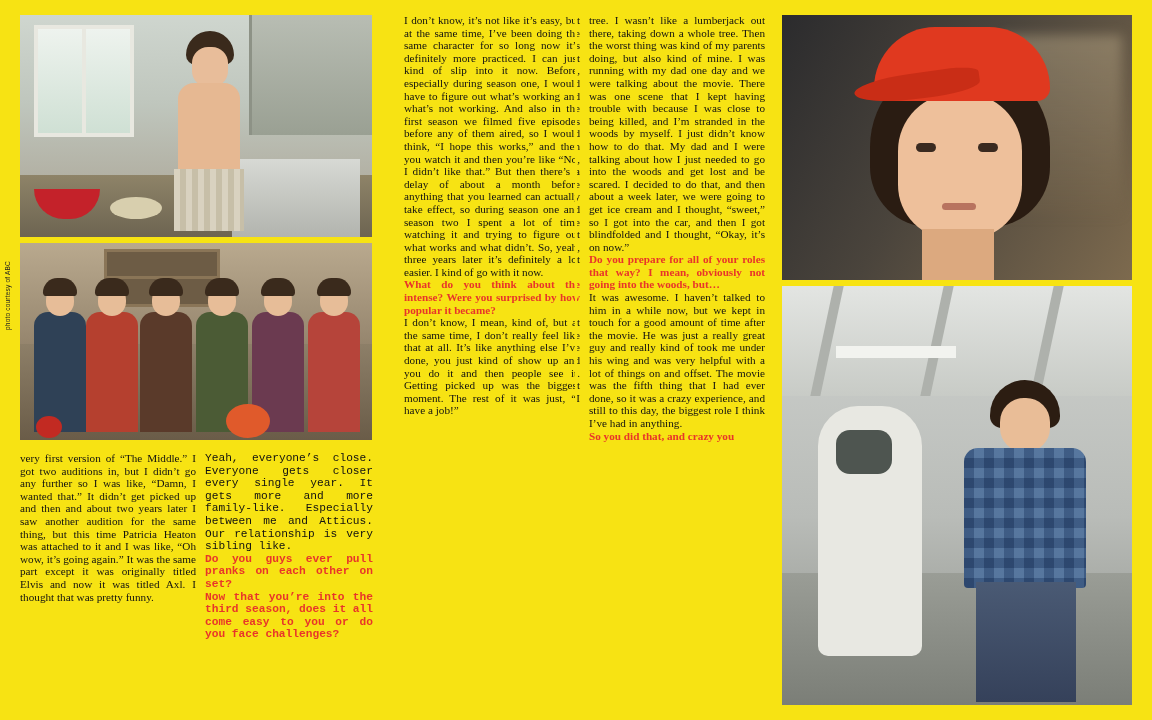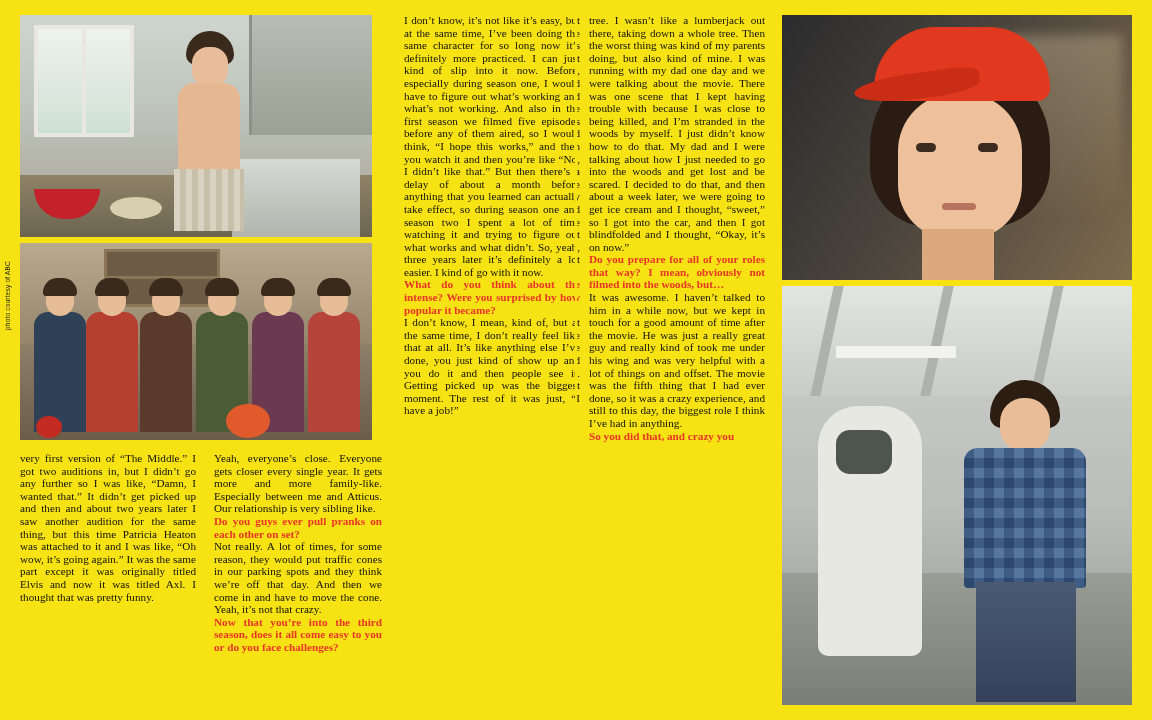--- a/index.html
+++ b/index.html
@@ -256,21 +256,21 @@
     color: #111;
     text-align: justify;
     hyphens: auto;
   }
   .col p { margin: 0; }
   .col p.q {
     color: #e8352a;
     font-weight: bold;
   }
   #col1 { left: 20px;  top: 452px; width: 176px; height: 255px; }
-  #col2 { left: 214px; top: 452px; width: 168px; height: 255px; }
+  #col2 { left: 205px; top: 452px; width: 168px; height: 255px; font-family: Liberation Mono, monospace; }
   #col3 { left: 404px; top: 14px;  width: 176px; height: 693px; }
   #col4 { left: 589px; top: 14px;  width: 176px; height: 693px; }
 
   .col p + p { margin-top: 0; }
 </style>
 </head>
 <body>
 
 <div class="page">
 
@@ -353,30 +353,29 @@
 
   <div class="credit">photo courtesy of ABC</div>
 
   <div class="col" id="col1">
     <p>very first version of “The Middle.” I got two auditions in, but I didn’t go any further so I was like, “Damn, I wanted that.” It didn’t get picked up and then and about two years later I saw another audition for the same thing, but this time Patricia Heaton was attached to it and I was like, “Oh wow, it’s going again.” It was the same part except it was originally titled Elvis and now it was titled Axl. I thought that was pretty funny.</p>
   </div>
 
   <div class="col" id="col2">
     <p>Yeah, everyone’s close. Everyone gets closer every single year. It gets more and more family-like. Especially between me and Atticus. Our relationship is very sibling like.</p>
     <p class="q">Do you guys ever pull pranks on each other on set?</p>
-    <p>Not really. A lot of times, for some reason, they would put traffic cones in our parking spots and they think we’re off that day. And then we come in and have to move the cone. Yeah, it’s not that crazy.</p>
     <p class="q">Now that you’re into the third season, does it all come easy to you or do you face challenges?</p>
   </div>
 
   <div class="col" id="col3">
     <p>I don’t know, it’s not like it’s easy, but at the same time, I’ve been doing the same character for so long now it’s definitely more practiced. I can just kind of slip into it now. Before, especially during season one, I would have to figure out what’s working and what’s not working. And also in the first season we filmed five episodes before any of them aired, so I would think, “I hope this works,” and then you watch it and then you’re like “No, I didn’t like that.” But then there’s a delay of about a month before anything that you learned can actually take effect, so during season one and season two I spent a lot of time watching it and trying to figure out what works and what didn’t. So, yeah, three years later it’s definitely a lot easier. I kind of go with it now.</p>
     <p class="q">What do you think about the intense? Were you surprised by how popular it became?</p>
     <p>I don’t know, I mean, kind of, but at the same time, I don’t really feel like that at all. It’s like anything else I’ve done, you just kind of show up and you do it and then people see it. Getting picked up was the biggest moment. The rest of it was just, “I have a job!”</p>
   </div>
 
   <div class="col" id="col4">
     <p>tree. I wasn’t like a lumberjack out there, taking down a whole tree. Then the worst thing was kind of my parents doing, but also kind of mine. I was running with my dad one day and we were talking about the movie. There was one scene that I kept having trouble with because I was close to being killed, and I’m stranded in the woods by myself. I just didn’t know how to do that. My dad and I were talking about how I just needed to go into the woods and get lost and be scared. I decided to do that, and then about a week later, we were going to get ice cream and I thought, “sweet,” so I got into the car, and then I got blindfolded and I thought, “Okay, it’s on now.”</p>
-    <p class="q">Do you prepare for all of your roles that way? I mean, obviously not filmed into the woods, but…</p>
+    <p class="q">Do you prepare for all of your roles that way? I mean, obviously not going into the woods, but…</p>
     <p>It was awesome. I haven’t talked to him in a while now, but we kept in touch for a good amount of time after the movie. He was just a really great guy and really kind of took me under his wing and was very helpful with a lot of things on and offset. The movie was the fifth thing that I had ever done, so it was a crazy experience, and still to this day, the biggest role I think I’ve had in anything.</p>
     <p class="q">So you did that, and crazy you</p>
   </div>
 
 </div>
 
 </body></html>

